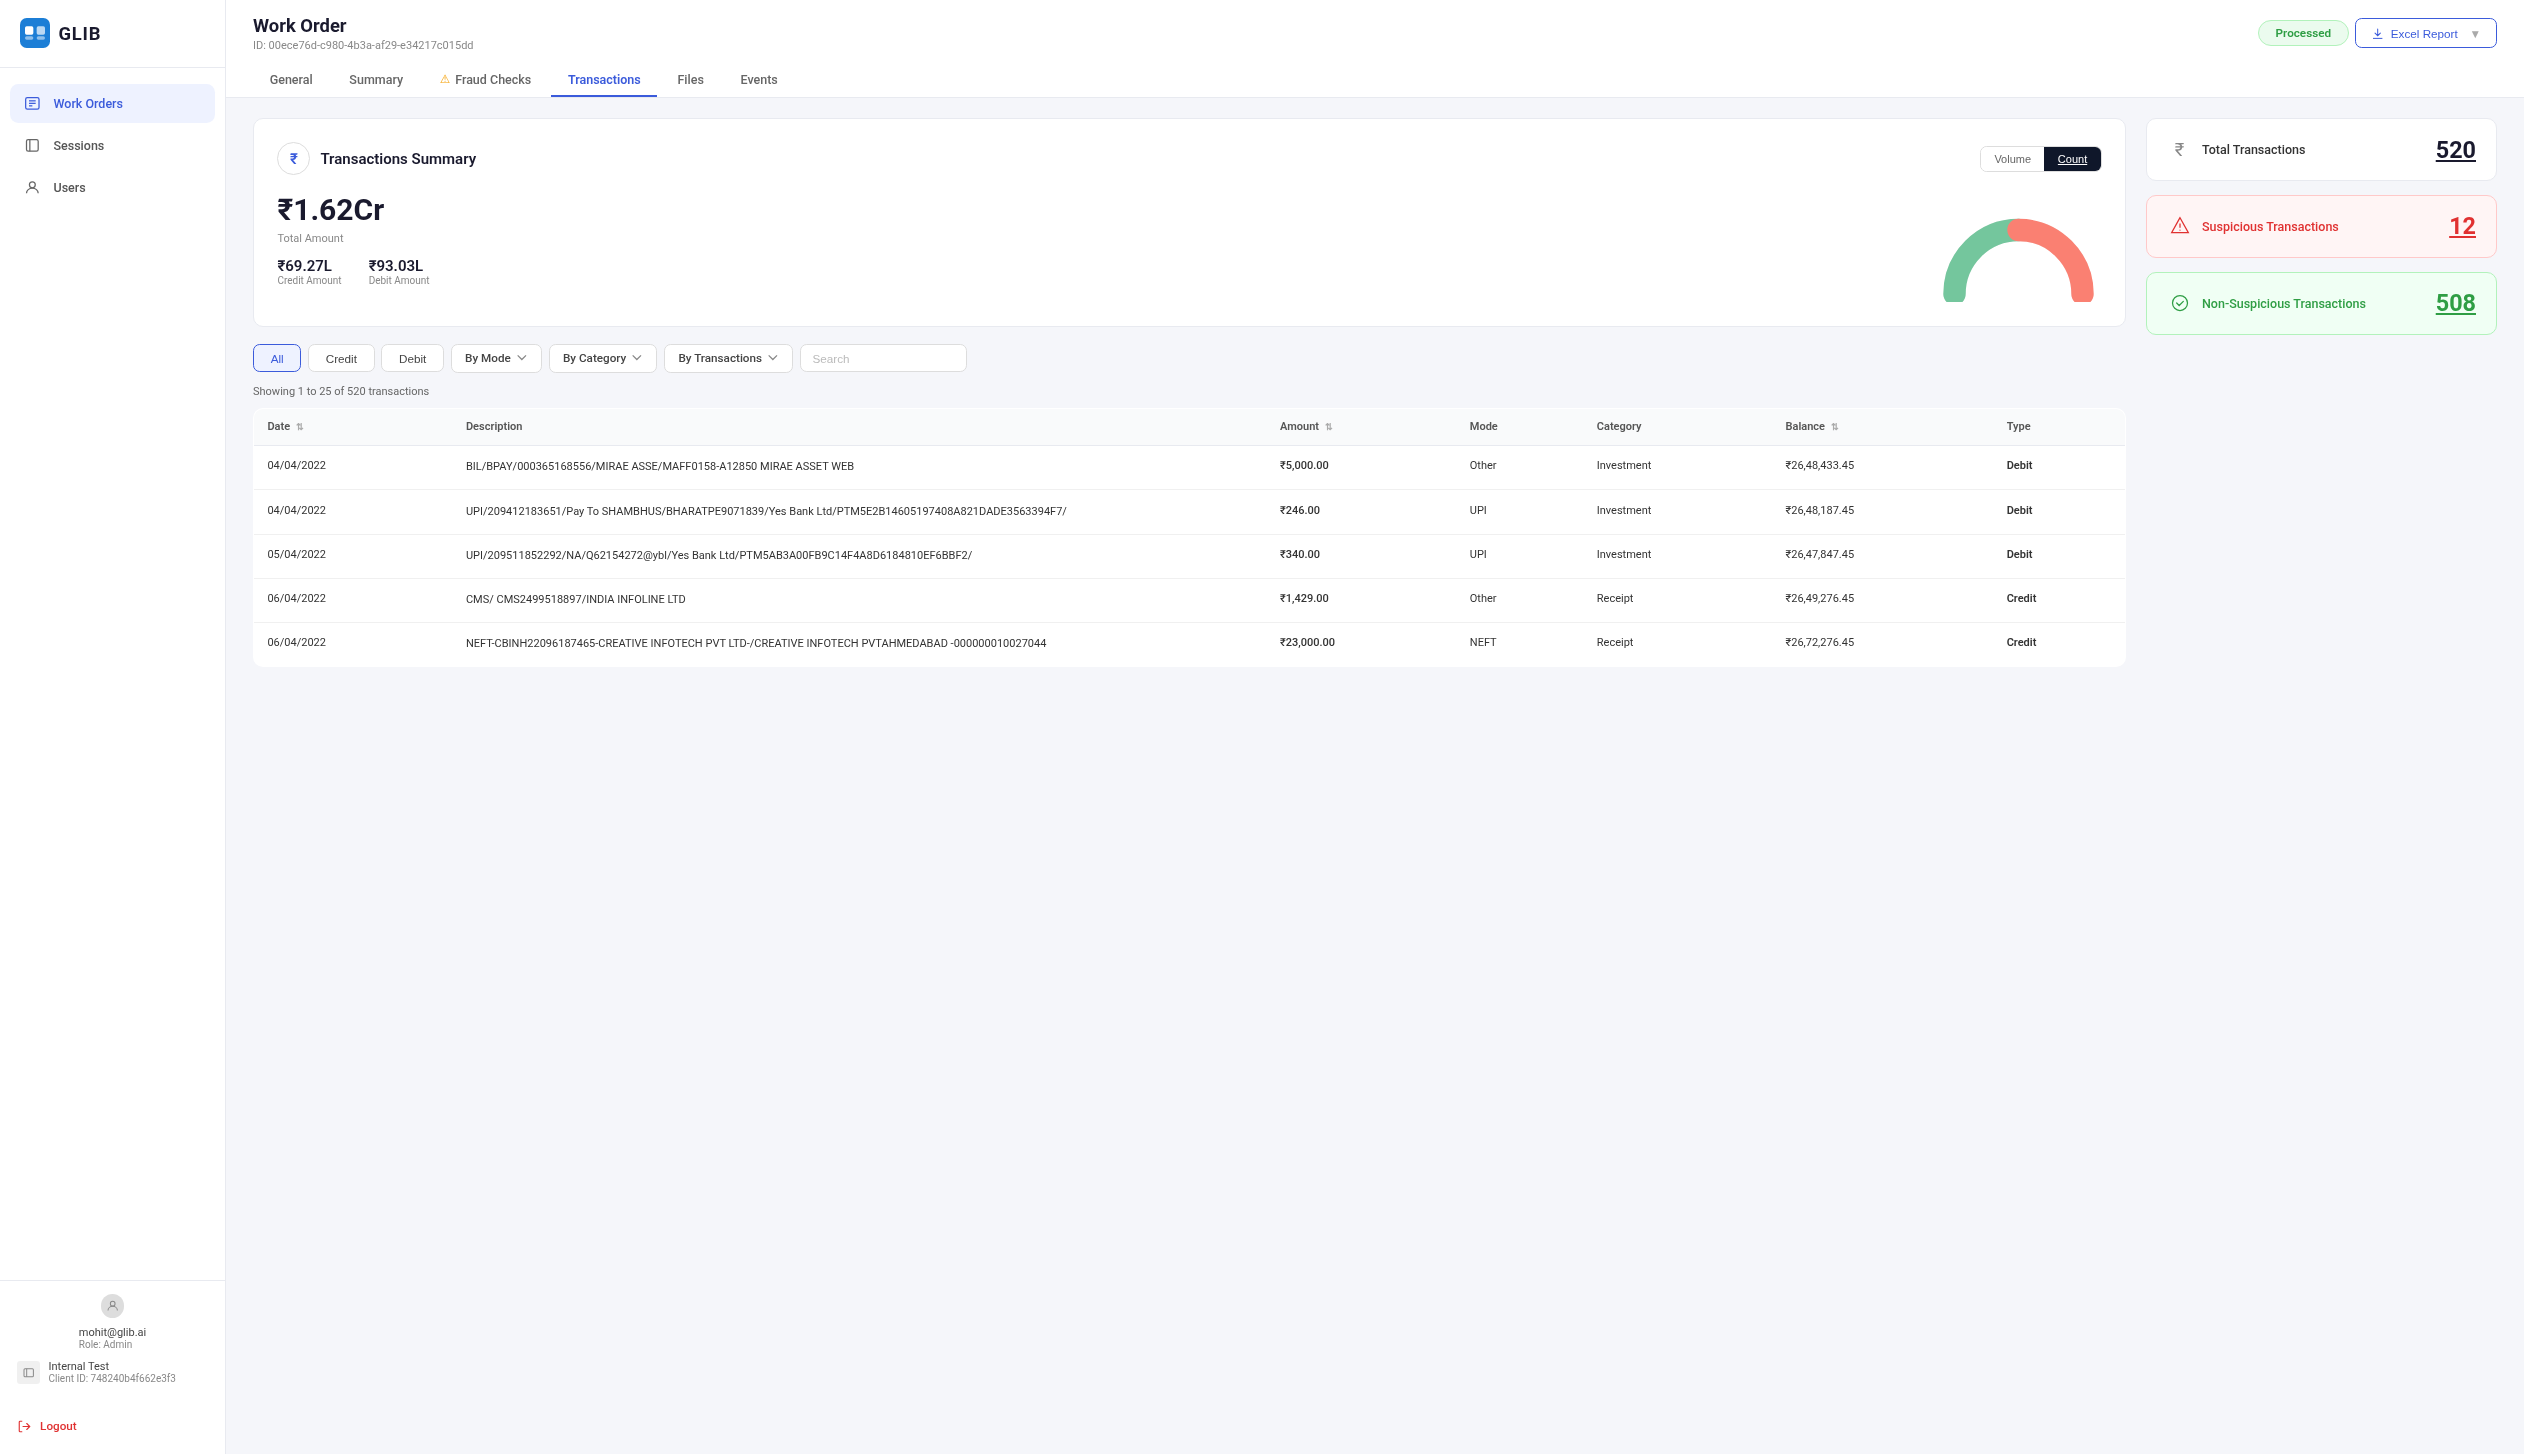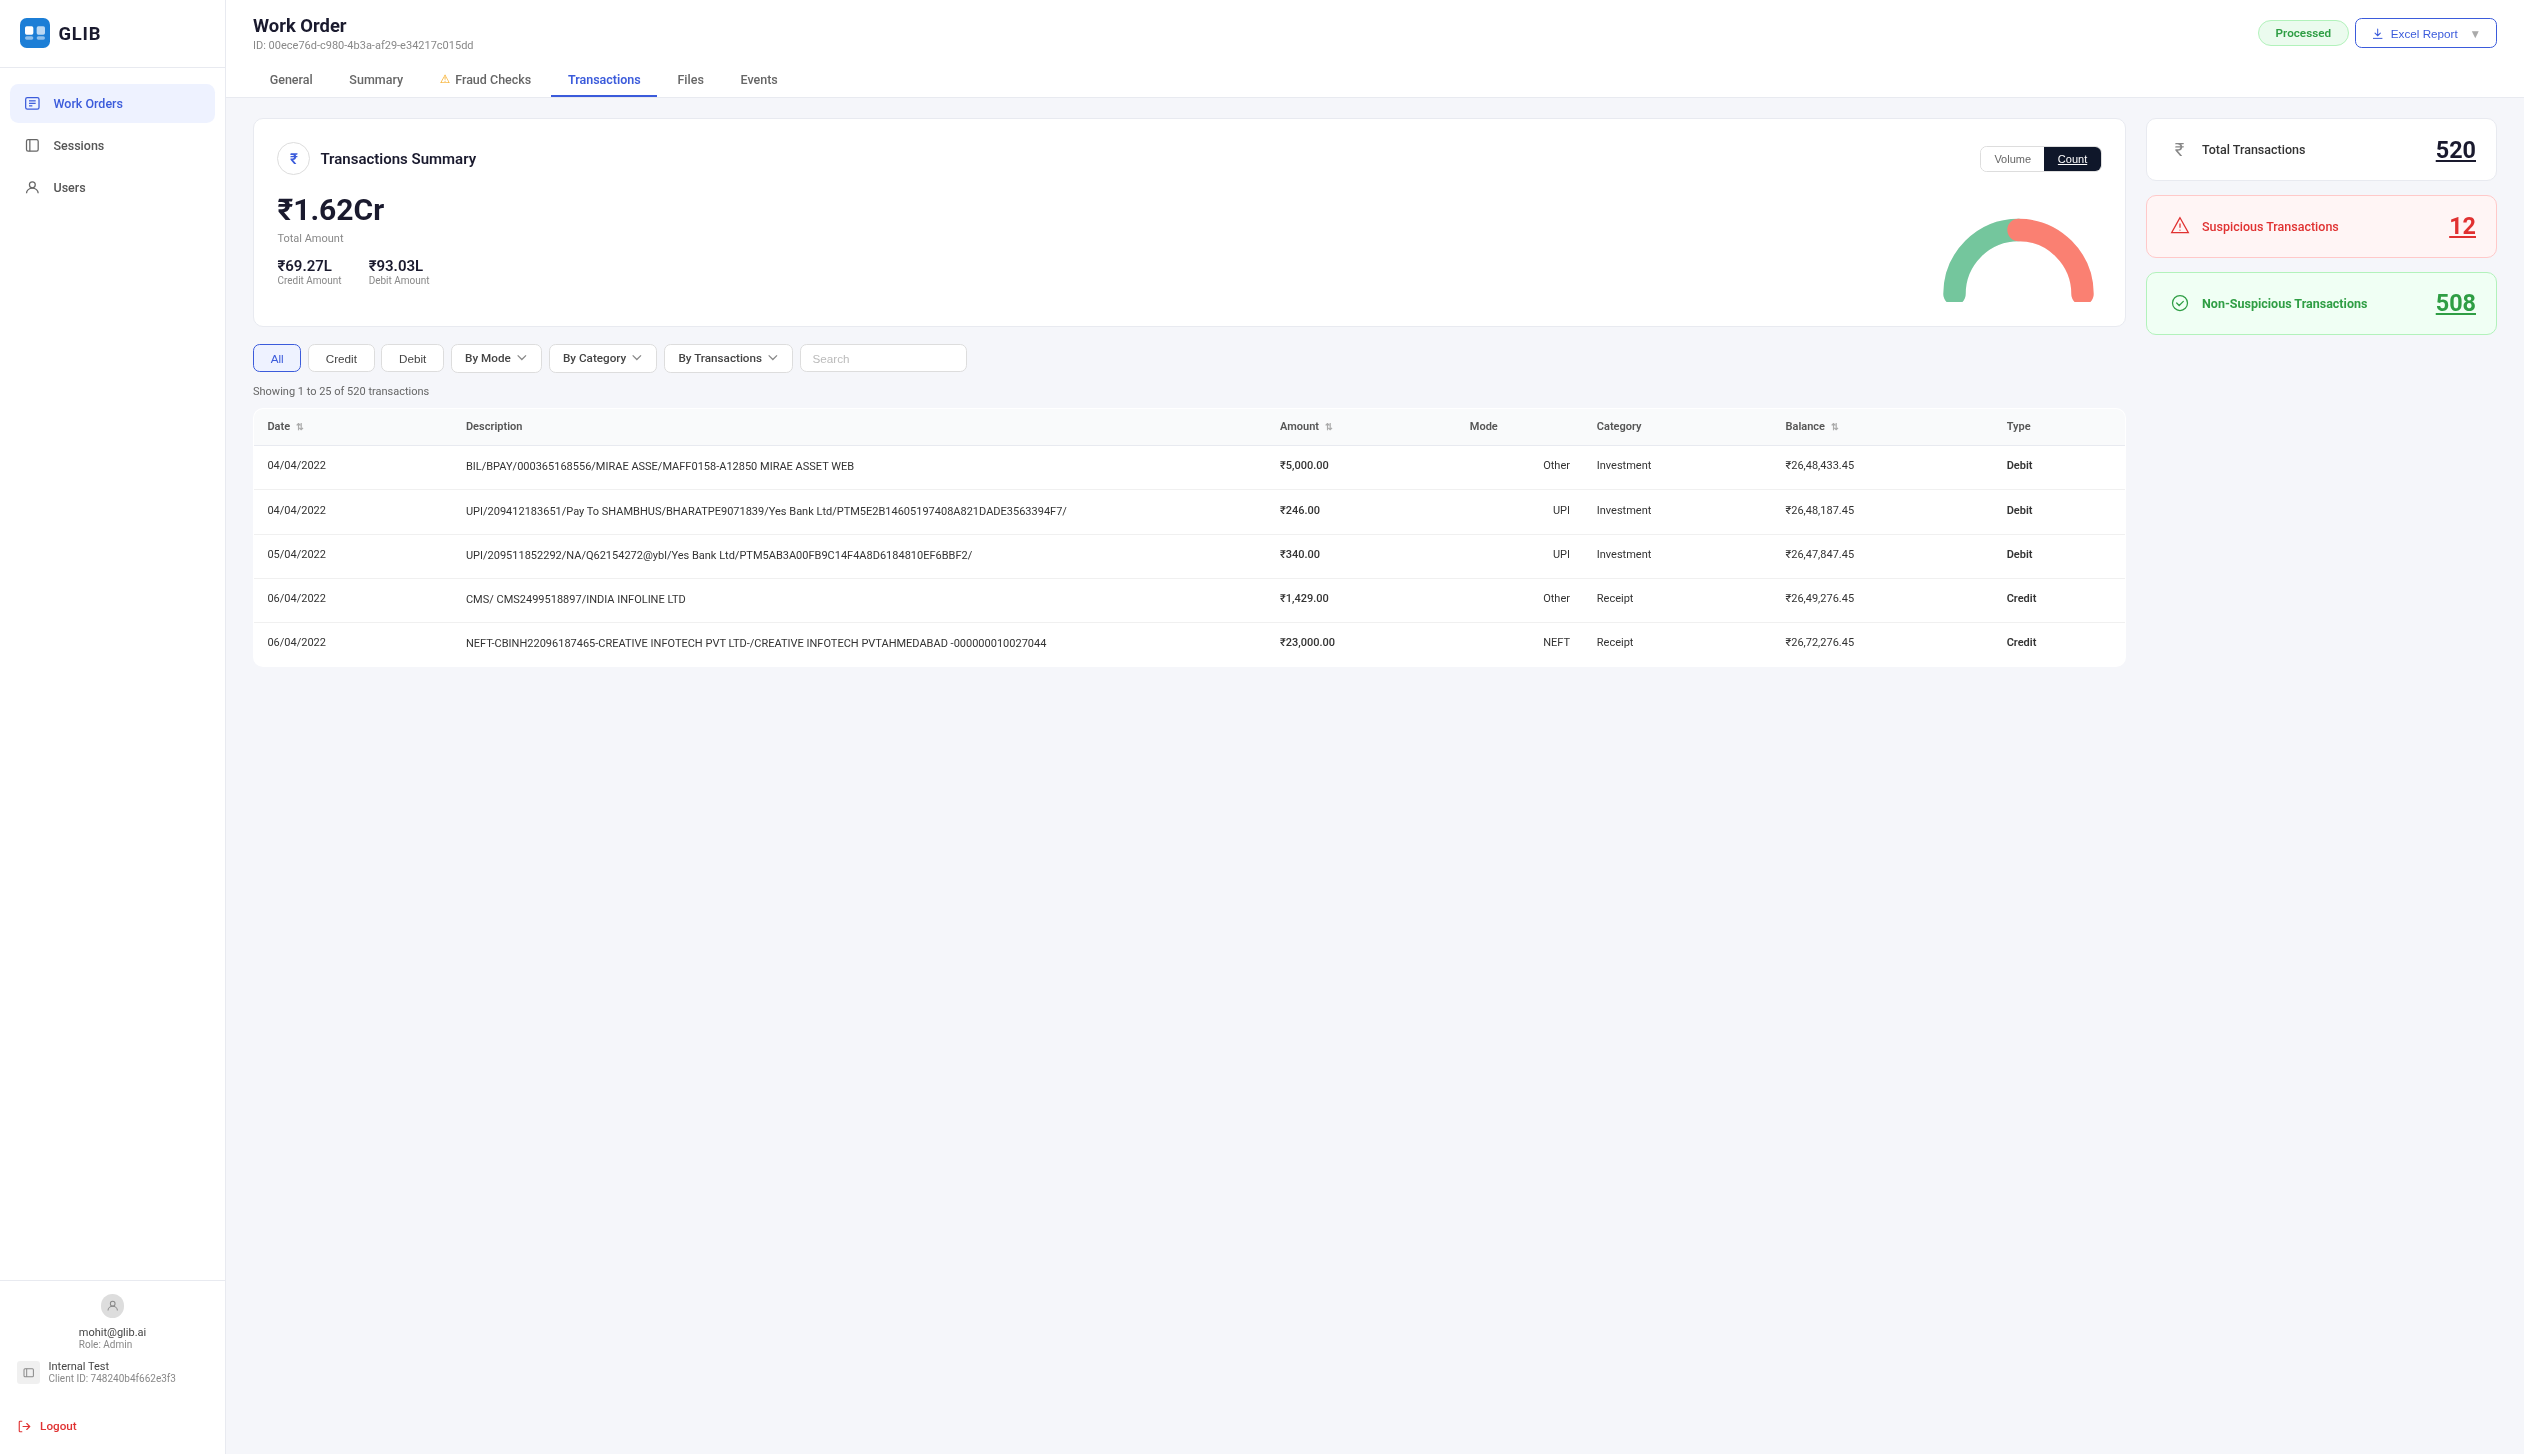--- a/index.html
+++ b/index.html
@@ -69,21 +69,21 @@
 
     
     .stats-cards { display: flex; flex-direction: column; gap: 13.4px; }
     .stat-card { background: #fff; border-radius: 10px; border: 0.8px solid #e8eaf0; padding: 16.7px 20px; display: flex; align-items: center; justify-content: space-between; }
     .stat-card.suspicious { background: #fff5f5; border-color: #ffc9c9; }
     .stat-card.non-suspicious { background: #f0fff4; border-color: #b2f2bb; }
     .stat-card-left { display: flex; align-items: center; gap: 10px; }
     .stat-icon { width: 25px; height: 25px; display: flex; align-items: center; justify-content: center; font-size: 16.7px; }
     .stat-label { font-size: 12.5px; font-weight: 500; color: #333; }
     .stat-label.suspicious { color: #e03131; }
-    .stat-label.non-suspicious { color: #2f9e44; font-weight: bold; }
+    .stat-label.non-suspicious { color: #2f9e44; }
     .stat-value { font-size: 23.4px; font-weight: 700; color: #1a1a2e; text-decoration: underline; }
     .stat-value.suspicious { color: #e03131; }
     .stat-value.non-suspicious { color: #2f9e44; }
 
     
     .filter-row { display: flex; align-items: center; gap: 6.7px; margin-bottom: 11.7px; flex-wrap: wrap; }
     .filter-btn { padding: 6.7px 16.7px; border-radius: 6.7px; border: 0.8px solid #ddd; background: #fff; color: #444; font-size: 11.7px; font-weight: 500; cursor: pointer; }
     .filter-btn.active { background: #eef2ff; color: #3b5bdb; border-color: #3b5bdb; }
     .filter-dropdown { display: flex; align-items: center; gap: 5px; padding: 6.7px 13.4px; border-radius: 6.7px; border: 0.8px solid #ddd; background: #fff; color: #444; font-size: 11.7px; font-weight: 500; cursor: pointer; }
     .filter-dropdown svg { width: 11.7px; height: 11.7px; fill: #888; }
@@ -98,21 +98,21 @@
     .transactions-table th.sortable { cursor: pointer; }
     .transactions-table th .sort-icon { margin-left: 3.3px; color: #aaa; font-size: 9.2px; }
     .transactions-table td { padding: 13.4px; border-bottom: 0.8px solid #f0f0f0; font-size: 11px; color: #333; vertical-align: top; }
     .transactions-table tr:last-child td { border-bottom: none; }
     .desc-cell { max-width: 351px; line-height: 1.5; }
     .amount-cell { font-size: 11.7px; font-weight: 500; white-space: nowrap; }
     .balance-cell { font-size: 11px; white-space: nowrap; }
     .type-debit { color: #e03131; font-weight: 600; }
     .type-credit { color: #2f9e44; font-weight: 600; }
     .date-cell { white-space: nowrap; color: #555; }
-    .mode-cell { color: #555; text-align: right; }
+    .mode-cell { color: #555; }
     .category-cell { color: #555; }
   </style>
 </head>
 <body>
 
 <div class="app-layout">
 
   <aside class="sidebar">
     <div class="sidebar-logo">
 

